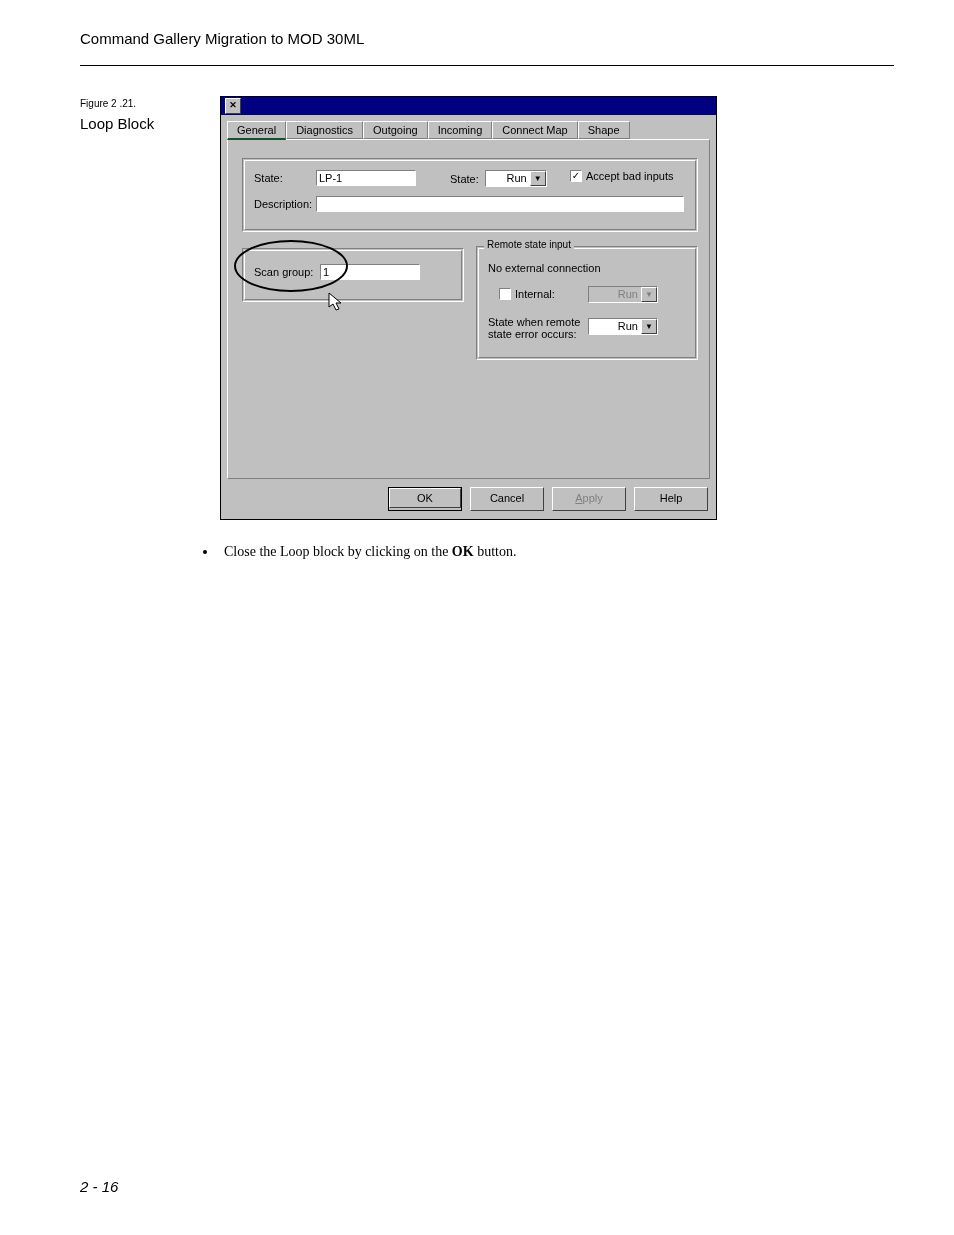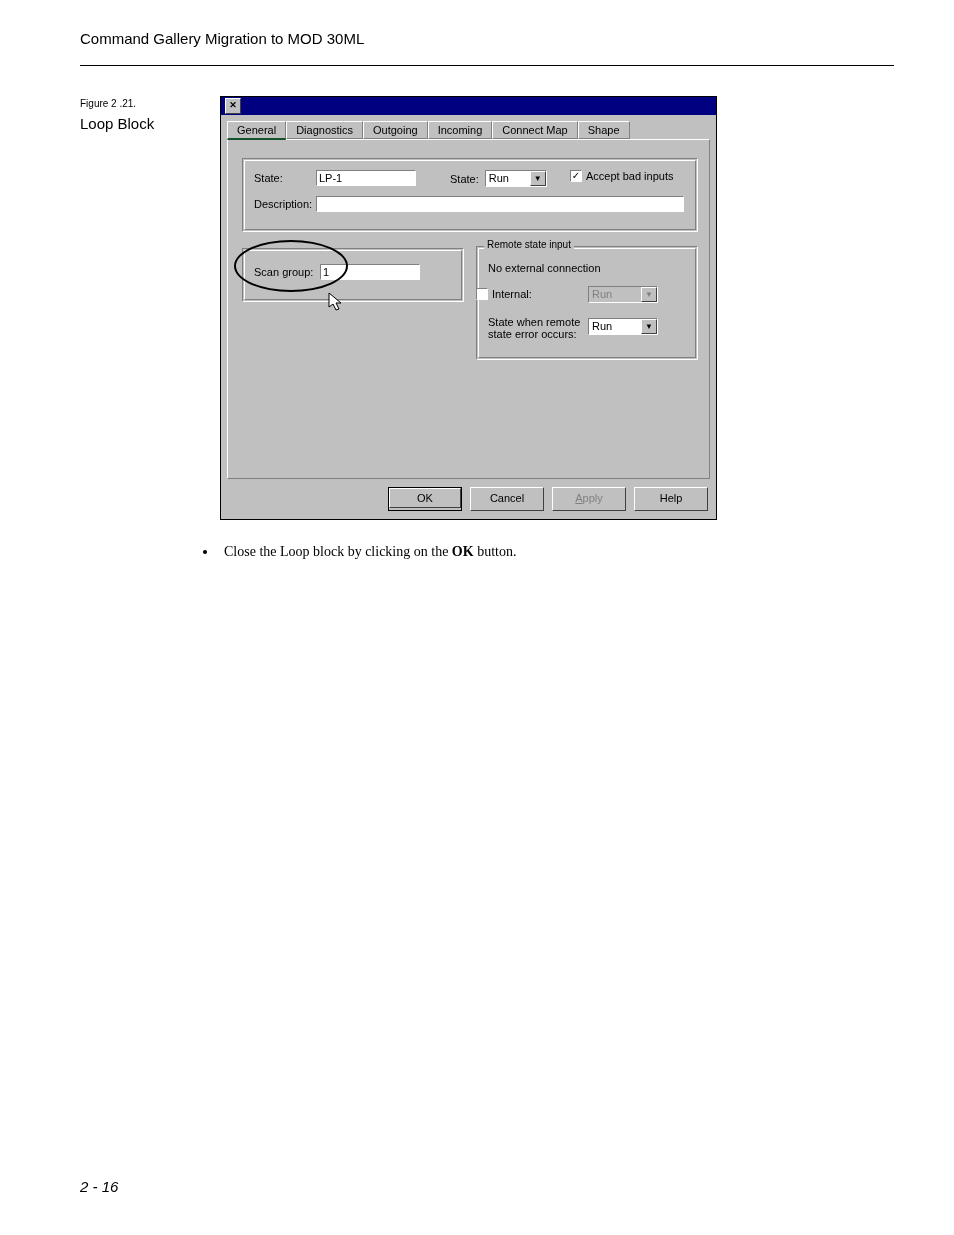--- a/index.html
+++ b/index.html
@@ -147,20 +147,21 @@
     height: 17px;
     background: #fff;
     box-sizing: border-box;
   }
   .select.disabled-sel .select-text { background:#c0c0c0; color:#808080; }
   .select-text {
     flex: 1;
     padding: 0 3px;
     font-size: 11px;
     line-height: 15px;
+    text-align: right;
   }
   .select-arrow {
     width: 14px;
     background: #c0c0c0;
     border-top: 1px solid #fff;
     border-left: 1px solid #fff;
     border-right: 1px solid #404040;
     border-bottom: 1px solid #404040;
     text-align: center;
     font-size: 8px;
@@ -339,21 +340,21 @@
           </svg>
 
           <div style="position:absolute; left:248px; top:100px; width:218px; height:118px;">
             <div class="groupbox-outer" style="position:absolute; left:0; top:6px; width:218px; height:110px;">
               <div class="groupbox-inner"></div>
             </div>
             <span class="group-legend" style="top:-1px;">Remote state input</span>
 
             <div style="position:absolute; left:12px; top:22px;" class="lbl">No external connection</div>
 
-            <div style="position:absolute; left:0; top:48px; display:flex; align-items:center;justify-content:space-between;">
+            <div style="position:absolute; left:23px; top:48px; display:flex; align-items:center;justify-content:space-between;">
               <span class="checkbox"></span>
               <span class="lbl">Internal:</span>
             </div>
             <div style="position:absolute; left:112px; top:46px;">
               <div class="select disabled-sel" style="width:70px;">
                 <div class="select-text">Run</div>
                 <div class="select-arrow disabled-arr">▼</div>
               </div>
             </div>
 

